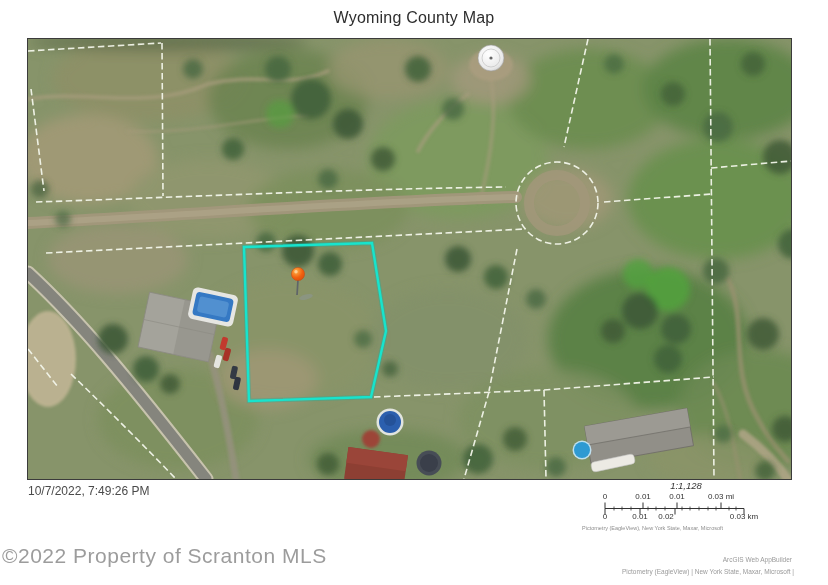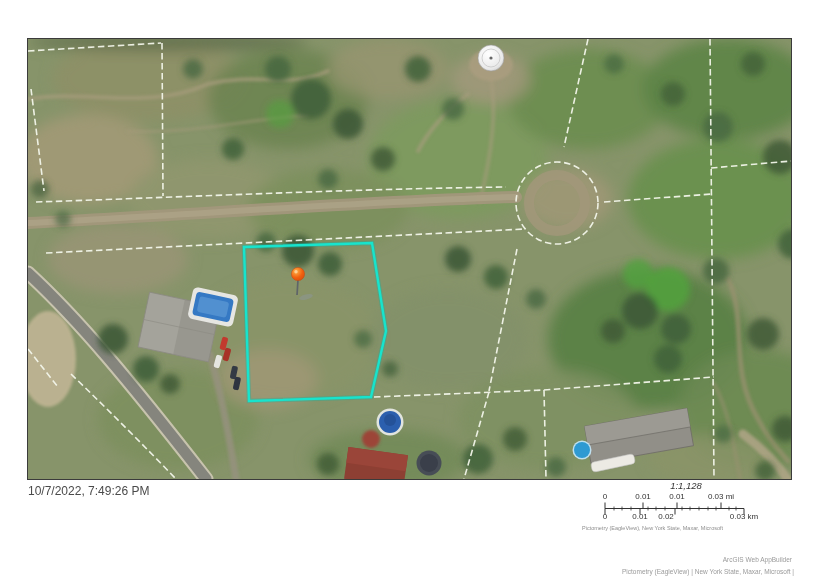--- a/index.html
+++ b/index.html
@@ -45,20 +45,21 @@
   }
   .credit-data{
     position:absolute;right:34px;top:568px;font-size:6.5px;color:#9a9a9a;text-align:right;white-space:nowrap;
   }
 </style>
 </head>
 <body>
 
 <div class="page">
 
+  <div class="page-title">Wyoming County Map</div>
 
   <div class="map-frame">
     <svg viewBox="0 0 763 440" width="763" height="440" preserveAspectRatio="none">
       <defs>
         <filter id="soft" x="-60%" y="-60%" width="220%" height="220%">
             <feGaussianBlur stdDeviation="7"></feGaussianBlur>
           </filter>
         <filter id="tree" x="-80%" y="-80%" width="260%" height="260%">
             <feGaussianBlur stdDeviation="3"></feGaussianBlur>
           </filter>
@@ -311,16 +312,17 @@
     </svg>
 
     <span class="sb-label sb-km" style="left:27px">0</span>
     <span class="sb-label sb-km" style="left:62px">0.01</span>
     <span class="sb-label sb-km" style="left:88px">0.02</span>
     <span class="sb-label sb-km" style="left:166px">0.03 km</span>
 
     <div class="sb-attr">Pictometry (EagleView), New York State, Maxar, Microsoft</div>
   </div>
 
+  <div class="watermark">©2022 Property of Scranton MLS</div>
   <div class="credit-app">ArcGIS Web AppBuilder</div>
   <div class="credit-data">Pictometry (EagleView) | New York State, Maxar, Microsoft |</div>
 
 </div>
 
 </body></html>

